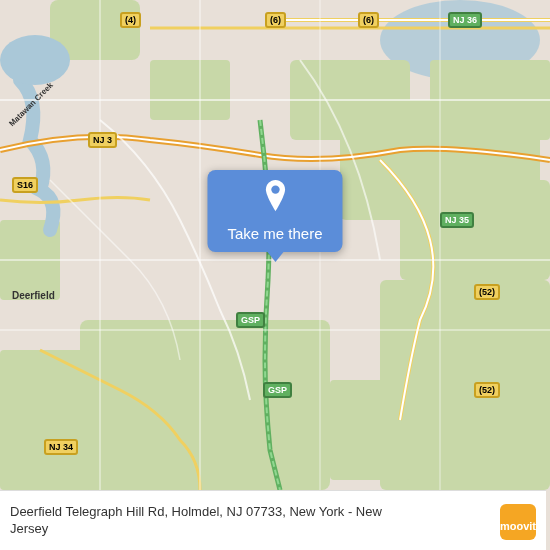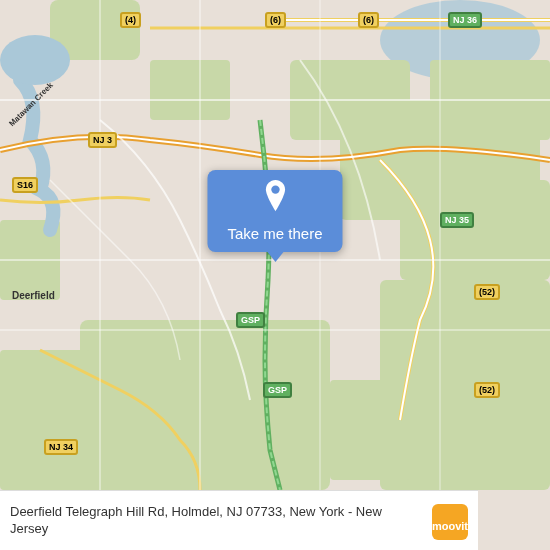--- a/index.html
+++ b/index.html
@@ -59,21 +59,21 @@
     .pin-icon svg {
       width: 30px;
       height: 36px;
     }
 
     
     #bottom-bar {
       position: absolute;
       bottom: 0;
       left: 0;
-      width: 478px;
+      width: 546px;
       height: 60px;
       background: #ffffff;
       display: flex;
       align-items: center;
       padding: 0 10px;
       border-top: 1px solid #ddd;
     }
 
     .moovit-logo {
       position: absolute;

